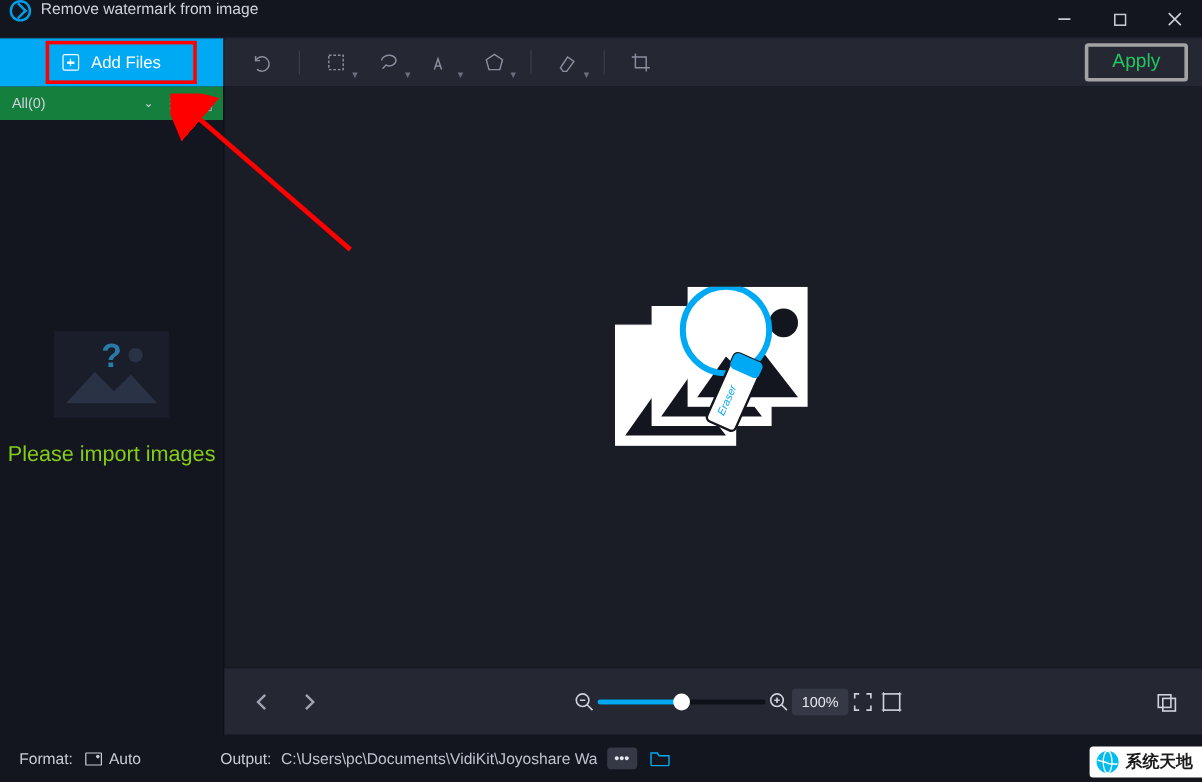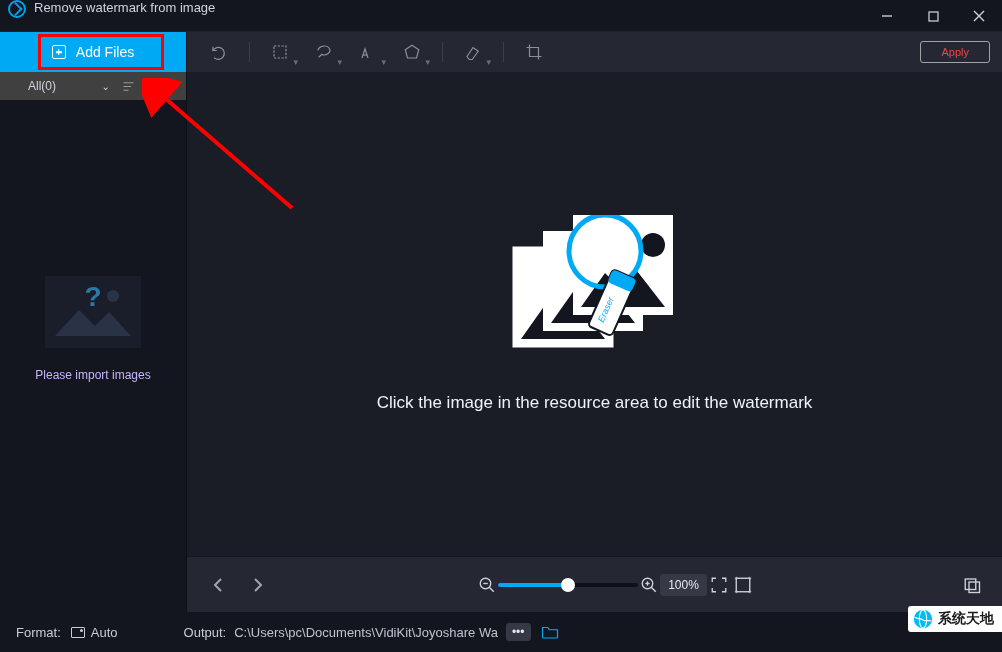--- a/index.html
+++ b/index.html
@@ -21,35 +21,35 @@
 .addfiles-btn .plus::before,.addfiles-btn .plus::after { content:"";position:absolute;background:#fff; }
 .addfiles-btn .plus::before { left:3px;right:3px;top:50%;height:1.5px;transform:translateY(-50%);}
 .addfiles-btn .plus::after { top:3px;bottom:3px;left:50%;width:1.5px;transform:translateX(-50%);}
 .red-highlight { position:absolute; inset:2px 22px 2px 38px; border:3px solid #ff0000; pointer-events:none; }
 
 .toolbar { flex:1; background:#252833; display:flex; align-items:center; padding:0 12px; gap:4px; border-left:1px solid #14161f;}
 .toolbar .tbtn { width:40px;height:32px;display:flex;align-items:center;justify-content:center;color:#8a8f9f;cursor:pointer;border-radius:3px; position:relative;}
 .toolbar .tbtn svg { width:18px;height:18px;stroke:#8a8f9f;fill:none;stroke-width:1.6; }
 .toolbar .sep { width:1px;height:20px;background:#3a3e4d;margin:0 6px; }
 .toolbar .dd { font-size:9px;color:#6a6f7f;position:absolute;right:2px;bottom:1px; }
-.apply { margin-left:auto; border:1px solid #a3a3a3;color:#ef4444;padding:4px 20px;font-size:11px;border-radius:3px;cursor:pointer; }
+.apply { margin-left:auto; border:3px solid #a3a3a3;color:#22c55e;padding:4px 20px;font-size:16px;border-radius:3px;cursor:pointer; }
 
 
 .body { display:flex; height:540px; }
 .sidebar { width:186px; background:#14161f; display:flex; flex-direction:column; }
-.filterrow { height:28px;background:#404040;display:flex;align-items:center;padding:0 24px;gap:4px; }
+.filterrow { height:28px;background:#15803d;display:flex;align-items:center;padding:0 6px;gap:4px; }
 .filter-dd { flex:1;display:flex;align-items:center;justify-content:space-between;color:#d0d3dc;font-size:12px;padding:2px 4px;cursor:pointer; }
 .filter-dd .chev { font-size:10px; }
 .sb-icon { width:20px;height:20px;display:flex;align-items:center;justify-content:center;color:#9a9fae;cursor:pointer; }
 .sb-icon svg{width:15px;height:15px;stroke:#9a9fae;fill:none;stroke-width:1.5;}
 
 .placeholder { margin-top:176px; display:flex;flex-direction:column;align-items:center;gap:20px; }
 .ph-img { width:96px;height:72px;background:#1a1e2b;position:relative;display:flex;align-items:center;justify-content:center; }
 .ph-img svg { width:96px;height:72px; }
-.ph-text { color:#c4b5fd;font-size:12px; }
+.ph-text { color:#84cc16;font-size:18px; }
 
 .main { flex:1; background:#1a1c26; display:flex; flex-direction:column; border-left:1px solid #0e1018;}
 .canvas { flex:1; display:flex; flex-direction:column; align-items:center; justify-content:center; gap:28px; }
 .canvas-illus { width:180px; height:150px; }
 .canvas-text { color:#f0f2f7; font-size:17px; }
 
 .controls { height:56px;background:#252833;display:flex;align-items:center;padding:0 18px;gap:14px;border-top:1px solid #14161f; }
 .nav-arrow { width:26px;height:26px;display:flex;align-items:center;justify-content:center;color:#a0a4b3;cursor:pointer;font-size:18px; }
 .ctrl-center { flex:1;display:flex;align-items:center;justify-content:center;gap:0; }
 .zoom-ico { width:22px;height:22px;color:#cfd2db;cursor:pointer;display:flex;align-items:center;justify-content:center; }
@@ -71,21 +71,21 @@
 .bb-out { margin-left:56px;display:flex;align-items:center;gap:8px; }
 .bb-path { color:#bfc3ce;font-size:13px; max-width:280px; white-space:nowrap; overflow:hidden; text-overflow:ellipsis;}
 .bb-btn { background:#353845;color:#e6e8ef;padding:2px 6px;border-radius:3px;font-size:12px;cursor:pointer; }
 .bb-folder { width:22px;height:18px;display:flex;align-items:center;justify-content:center;cursor:pointer; }
 .bb-folder svg{width:18px;height:14px;fill:none;stroke:#00a9f4;stroke-width:1.6;}
 
 
 .red-arrow { position:absolute; left:142px; top:78px; width:160px; height:140px; pointer-events:none; z-index:10;}
 
 
-.wm-badge { position:absolute; right:0; bottom:20px; display:flex; align-items:center; background:#fff; padding:2px 8px 2px 4px; border-radius:3px 0 0 3px; gap:4px; z-index:20;}
+.wm-badge { position:absolute; right:0; bottom:4px; display:flex; align-items:center; background:#fff; padding:2px 8px 2px 4px; border-radius:3px 0 0 3px; gap:4px; z-index:20;}
 .wm-badge .globe{width:22px;height:22px;}
 .wm-badge .txt{font-size:14px;font-weight:700;color:#1a1a1a;}
 </style>
 </head>
 <body>
 
 <div class="titlebar">
   <div class="logo"></div>
   <div class="title">Remove watermark from image</div>
   <div class="winbtns">
@@ -217,21 +217,20 @@
           <circle cx="148" cy="30" r="12" fill="#14161f"></circle>
           <circle cx="100" cy="36" r="36" fill="none" stroke="#00a9f4" stroke-width="5"></circle>
           <path d="M92 28 q6 -4 12 0 q6 4 12 0 M92 36 q6 -4 12 0 q6 4 12 0 M92 44 q6 -4 12 0 q6 4 12 0" stroke="#fff" stroke-width="3" fill="none"></path>
           <g transform="translate(108,54) rotate(24)">
             <rect x="0" y="0" width="26" height="62" rx="4" fill="#fff" stroke="#14161f" stroke-width="2"></rect>
             <rect x="0" y="0" width="26" height="14" rx="4" fill="#00a9f4"></rect>
             <text x="13" y="40" text-anchor="middle" fill="#00a9f4" font-size="9" font-style="italic" transform="rotate(-90 13 40)">Eraser</text>
           </g>
         </svg>
       </div>
-      <div class="canvas-text">Click the image in the resource area to edit the watermark</div>
     </div>
 
     <div class="controls">
       <div class="nav-arrow">
         <svg width="12" height="16">
             <polyline points="9,2 3,8 9,14" fill="none" stroke="#a0a4b3" stroke-width="2"></polyline>
           </svg>
       </div>
       <div class="nav-arrow">
         <svg width="12" height="16">

